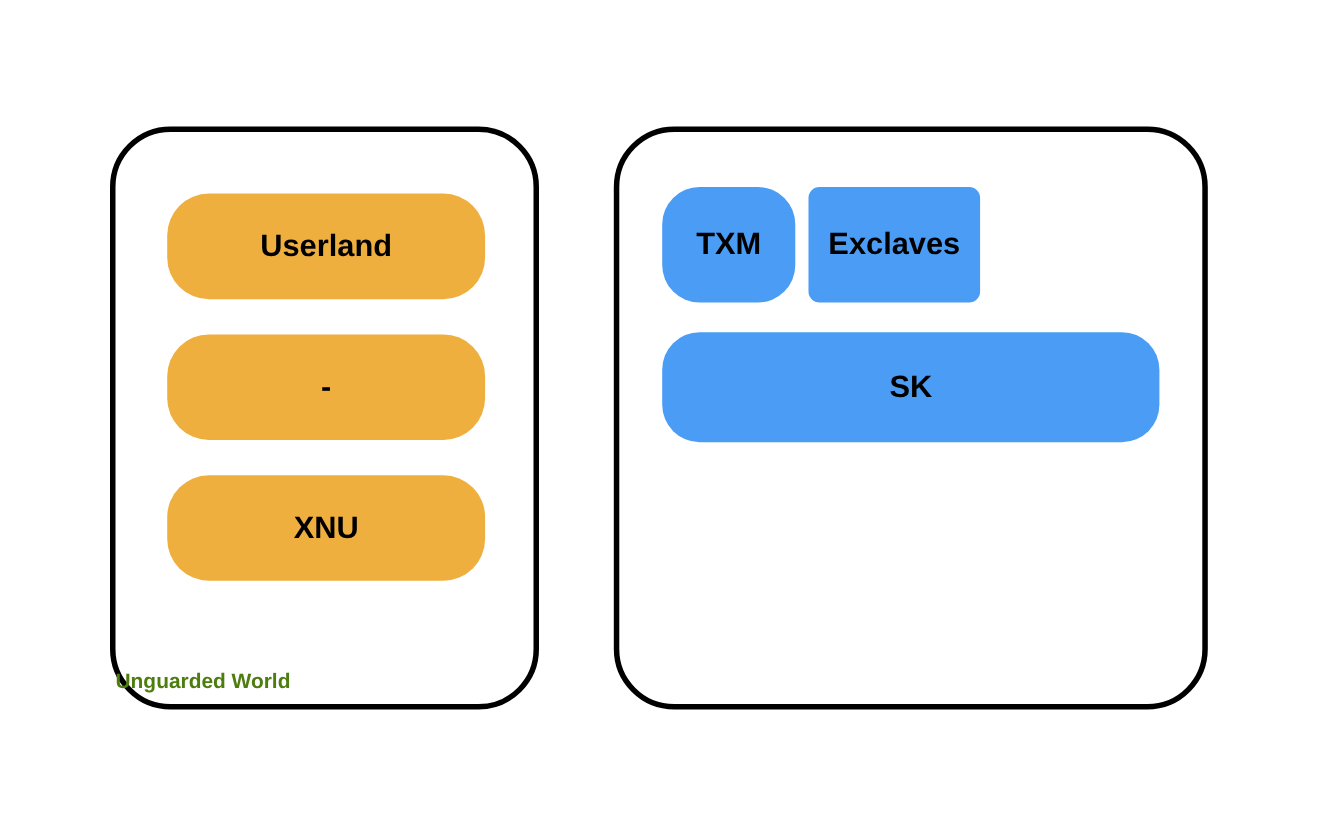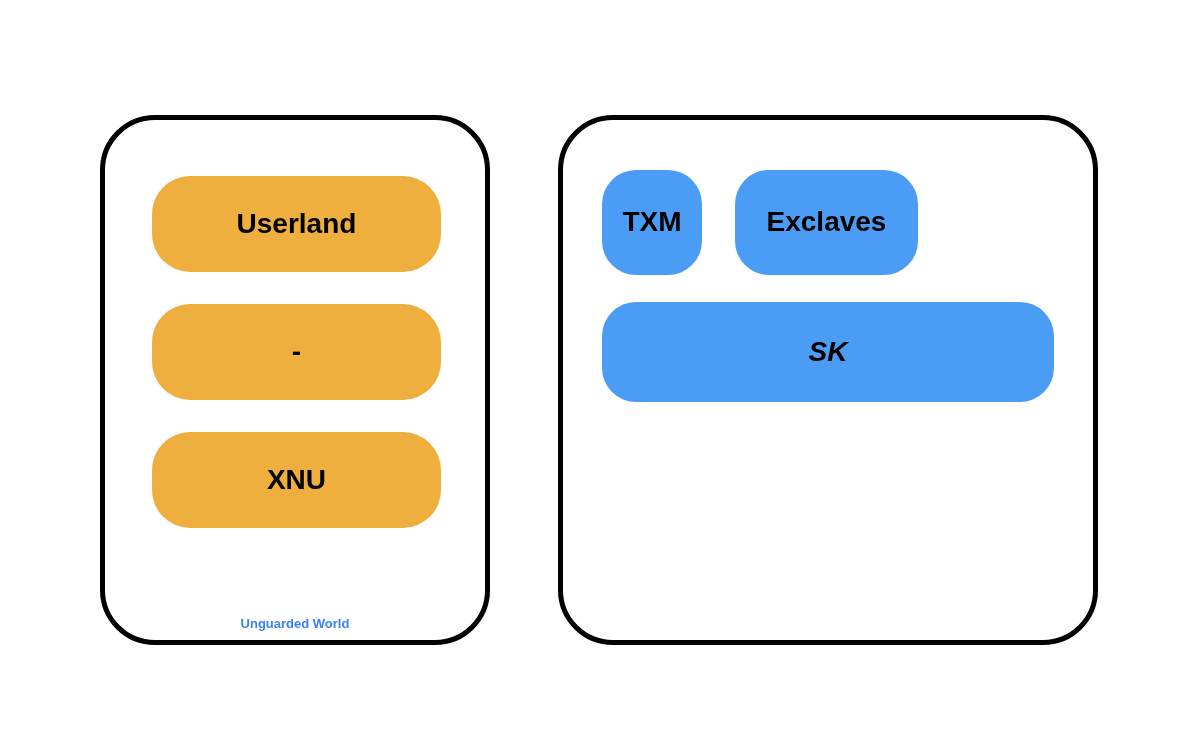--- a/index.html
+++ b/index.html
@@ -39,38 +39,38 @@
   .box-blue   { background: #4A9CF5; border-radius: 34px; }
 
   
   .l-box    { left: 47px; width: 289px; height: 96px; }
   .l-box-0  { top: 56px;  }
   .l-box-1  { top: 184px; }
   .l-box-2  { top: 312px; }
 
   
   .r-small    { top: 50px; height: 105px; }
-  .r-small-0  { left: 39px;  width: 100px; }
-  .r-small-1  { left: 172px; width: 183px; }
+  .r-small-0  { left: 39px;  width: 121px; }
+  .r-small-1  { left: 172px; width: 156px; border-radius: 10px; }
   .r-small-2  { left: 335px; width: 160px; padding: 0 18px; box-sizing: border-box; }
 
   
-  .r-wide   { left: 39px; width: 452px; font-style: italic; }
+  .r-wide   { left: 39px; width: 452px; }
   .r-wide-0 { top: 182px; height: 100px; }
   .r-wide-1 { top: 310px; height: 106px; }
 
   .panel-caption {
     position: absolute;
     left: 0;
     right: 0;
     bottom: 9px;
-    text-align: center;
+    text-align: left;
     font-weight: bold;
-    font-size: 13px;
-    color: #3b82f6;
+    font-size: 19px;
+    color: #4d7c0f;
   }
 </style>
 </head>
 <body>
 
 <div class="canvas">
 
   <div class="panel panel-left">
     <div class="box box-orange l-box l-box-0">Userland</div>
     <div class="box box-orange l-box l-box-1">-</div>

